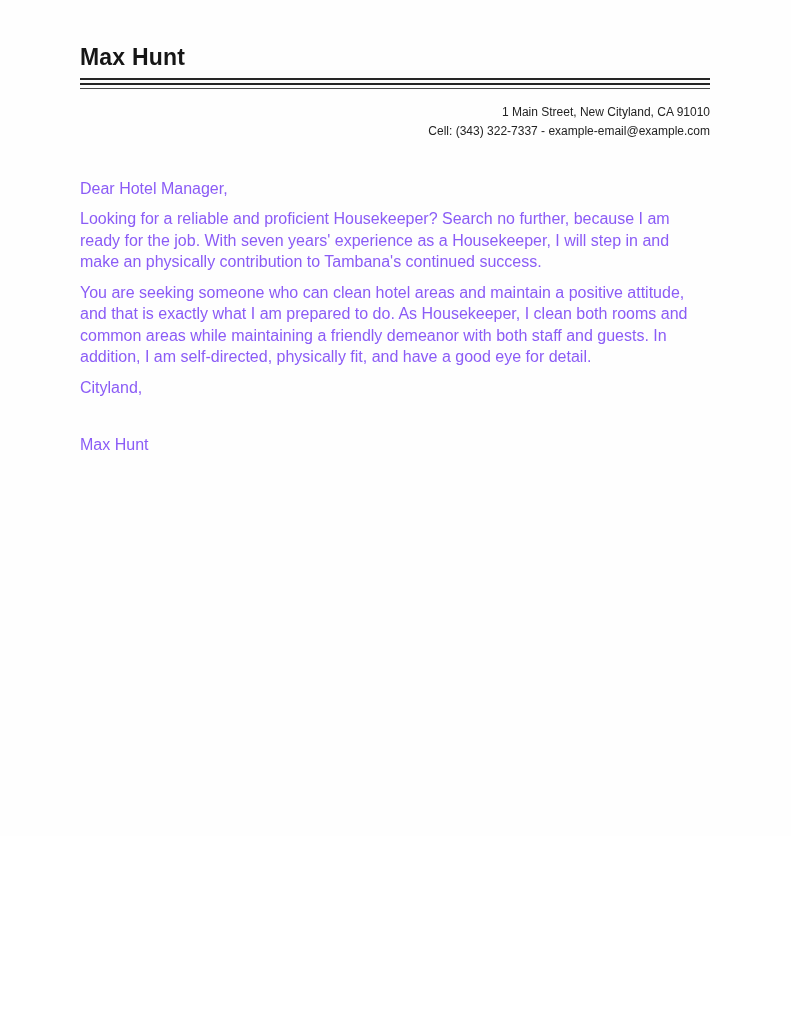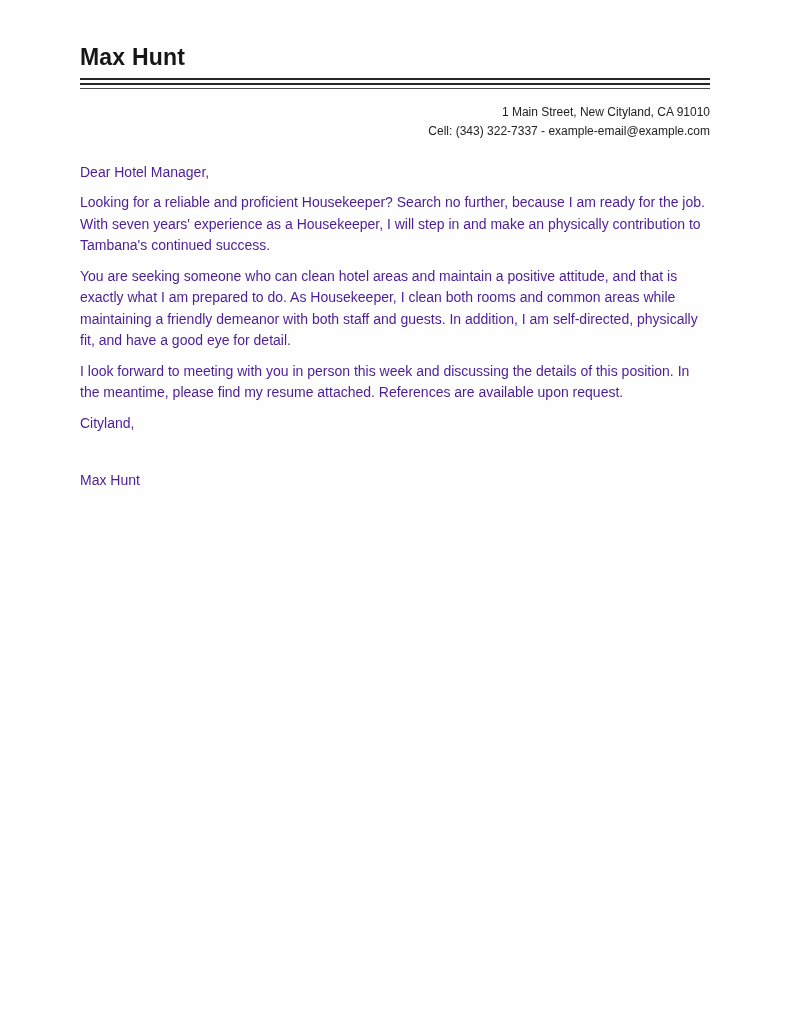--- a/index.html
+++ b/index.html
@@ -37,24 +37,24 @@
     margin-top: 3px;
   }
   .contact-block {
     margin-top: 14px;
     text-align: right;
     font-size: 12px;
     line-height: 19px;
     color: #232323;
   }
   .letter-body {
-    margin-top: 21px;
-    font-size: 14px;
+    margin-top: 37px;
+    font-size: 16px;
     line-height: 21.5px;
-    color: #4c1d95;
+    color: #8b5cf6;
   }
   .salutation {
     margin: 0 0 9px 0;
   }
   .para {
     margin: 0 0 9px 0;
   }
   .closing {
     margin: 0 0 36px 0;
   }
@@ -78,20 +78,19 @@
     <div>Cell: (343) 322-7337 - example-email@example.com</div>
   </div>
 
   <div class="letter-body">
     <p class="salutation">Dear Hotel Manager,</p>
 
     <p class="para">Looking for a reliable and proficient Housekeeper? Search no further, because I am ready for the job. With seven years' experience as a Housekeeper, I will step in and make an physically contribution to Tambana's continued success.</p>
 
     <p class="para">You are seeking someone who can clean hotel areas and maintain a positive attitude, and that is exactly what I am prepared to do. As Housekeeper, I clean both rooms and common areas while maintaining a friendly demeanor with both staff and guests. In addition, I am self-directed, physically fit, and have a good eye for detail.</p>
 
-    <p class="para">I look forward to meeting with you in person this week and discussing the details of this position. In the meantime, please find my resume attached. References are available upon request.</p>
 
     <p class="closing">Cityland,</p>
 
     <p class="signature-name">Max Hunt</p>
   </div>
 
 </div>
 
 </body></html>

